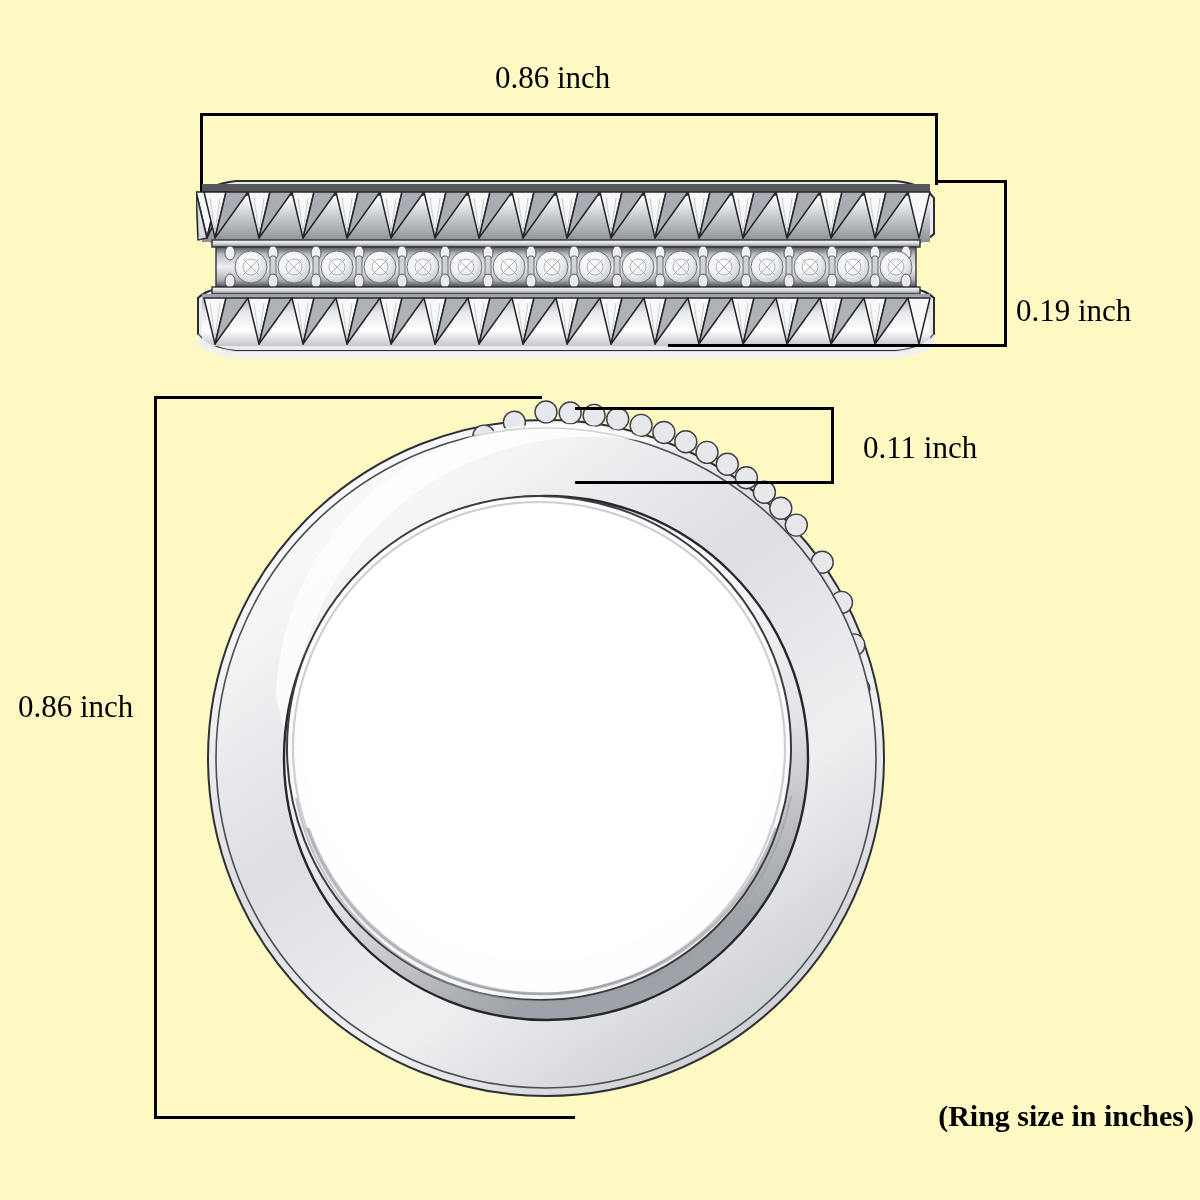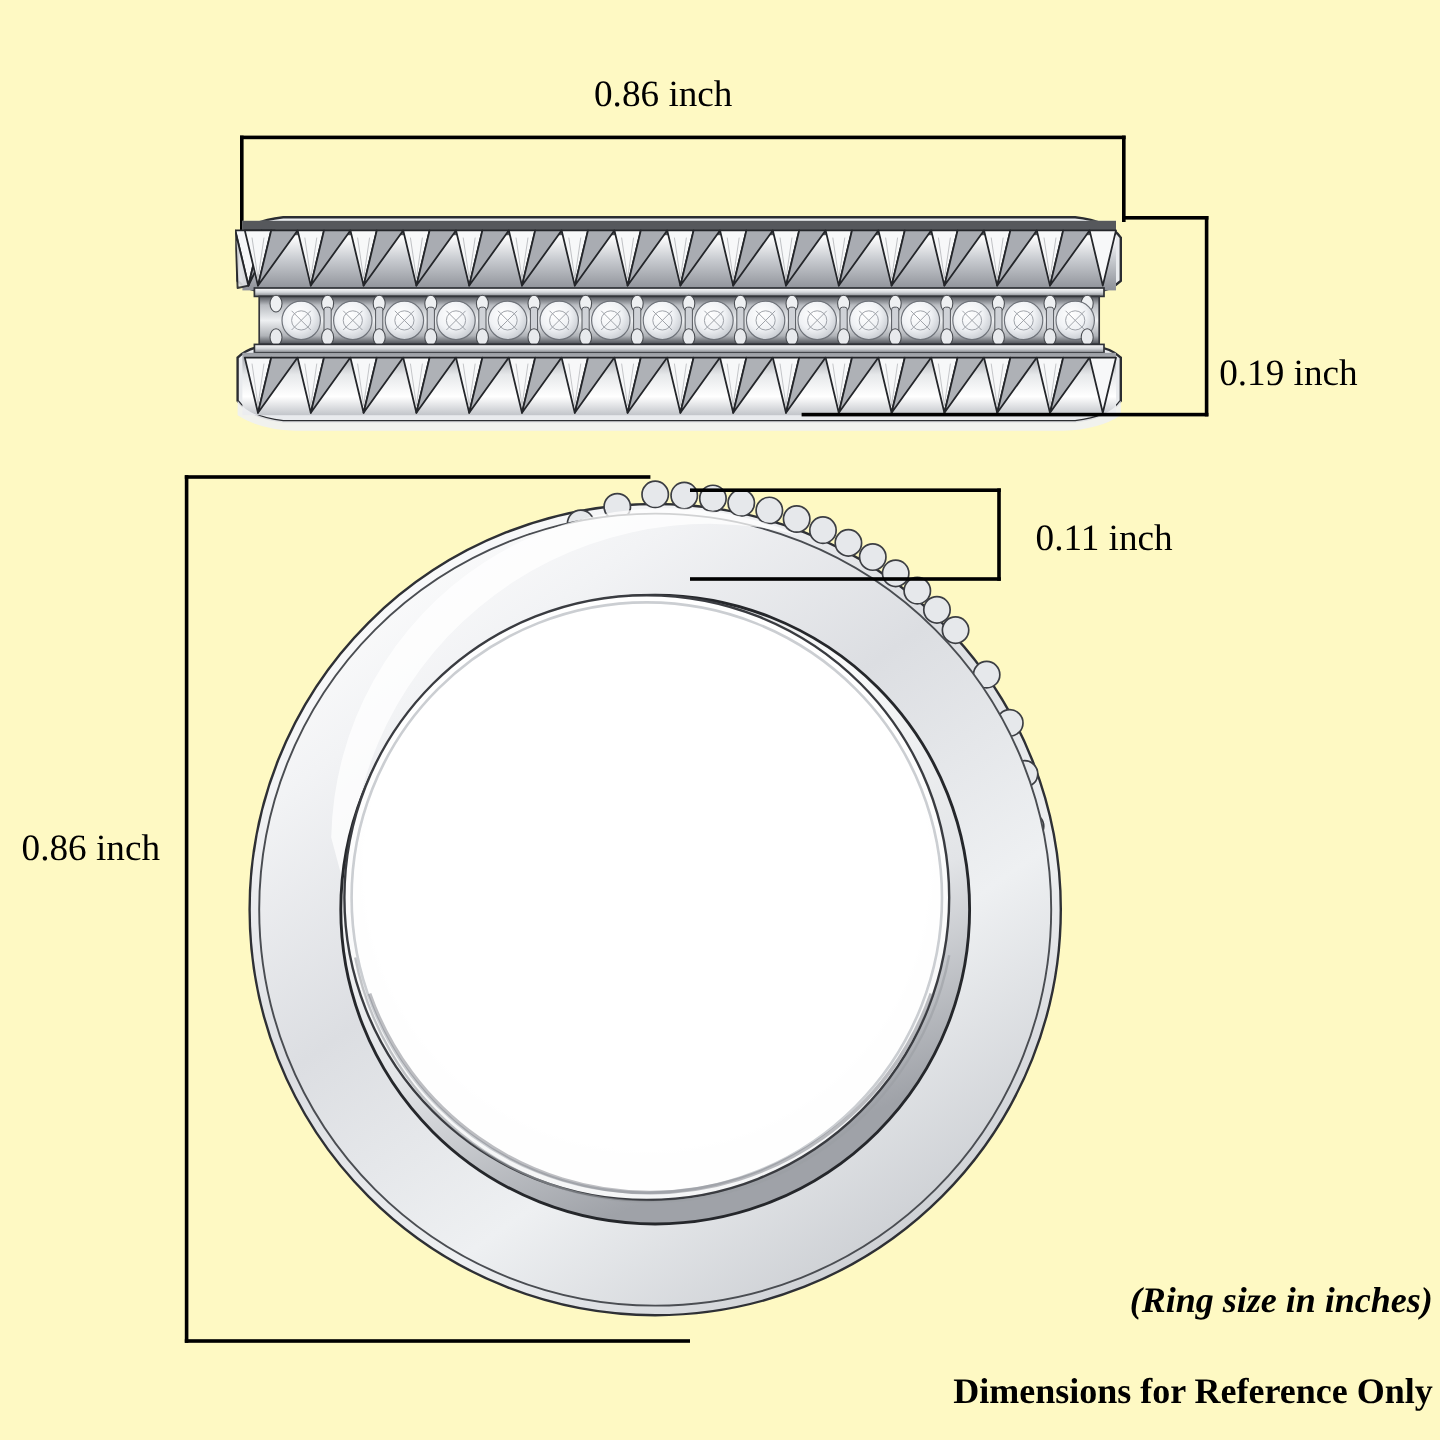--- a/index.html
+++ b/index.html
@@ -547,16 +547,15 @@
   <div class="dim-line-h" style="left:575px; top:407px; width:259px;"></div>
   <div class="dim-line-h" style="left:575px; top:481px; width:259px;"></div>
   <div class="dim-line-v" style="left:831px; top:407px; height:77px;"></div>
   <div class="dim-label" style="left:847px; top:432px;margin-left:16px;">0.11 inch</div>
 
   <div class="dim-line-v" style="left:154px; top:396px; height:723px;"></div>
   <div class="dim-line-h" style="left:154px; top:396px; width:388px;"></div>
   <div class="dim-line-h" style="left:154px; top:1116px; width:421px;"></div>
   <div class="dim-label" style="left:18px; top:691px;">0.86 inch</div>
 
-  <div class="caption" style="top:1066px;font-style:italic;">(Ring size in inches)</div>
-  <div class="caption" style="top:1142px;">Dimensions for Reference Only</div>
+  <div class="caption" style="top:1098px;">(Ring size in inches)</div>
 
 </div>
 
 </body></html>

